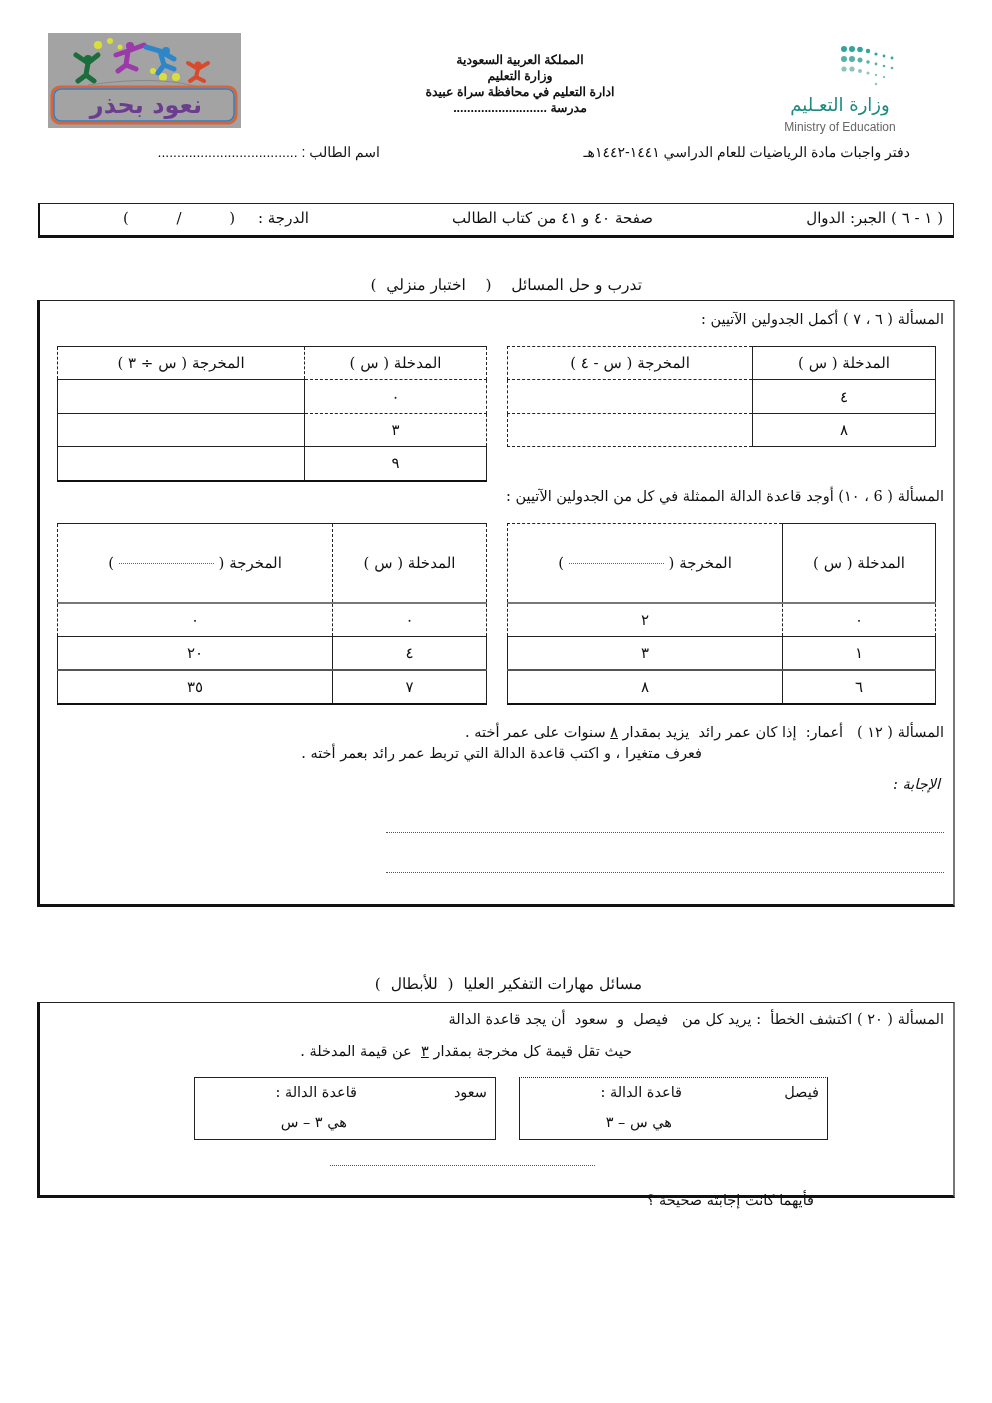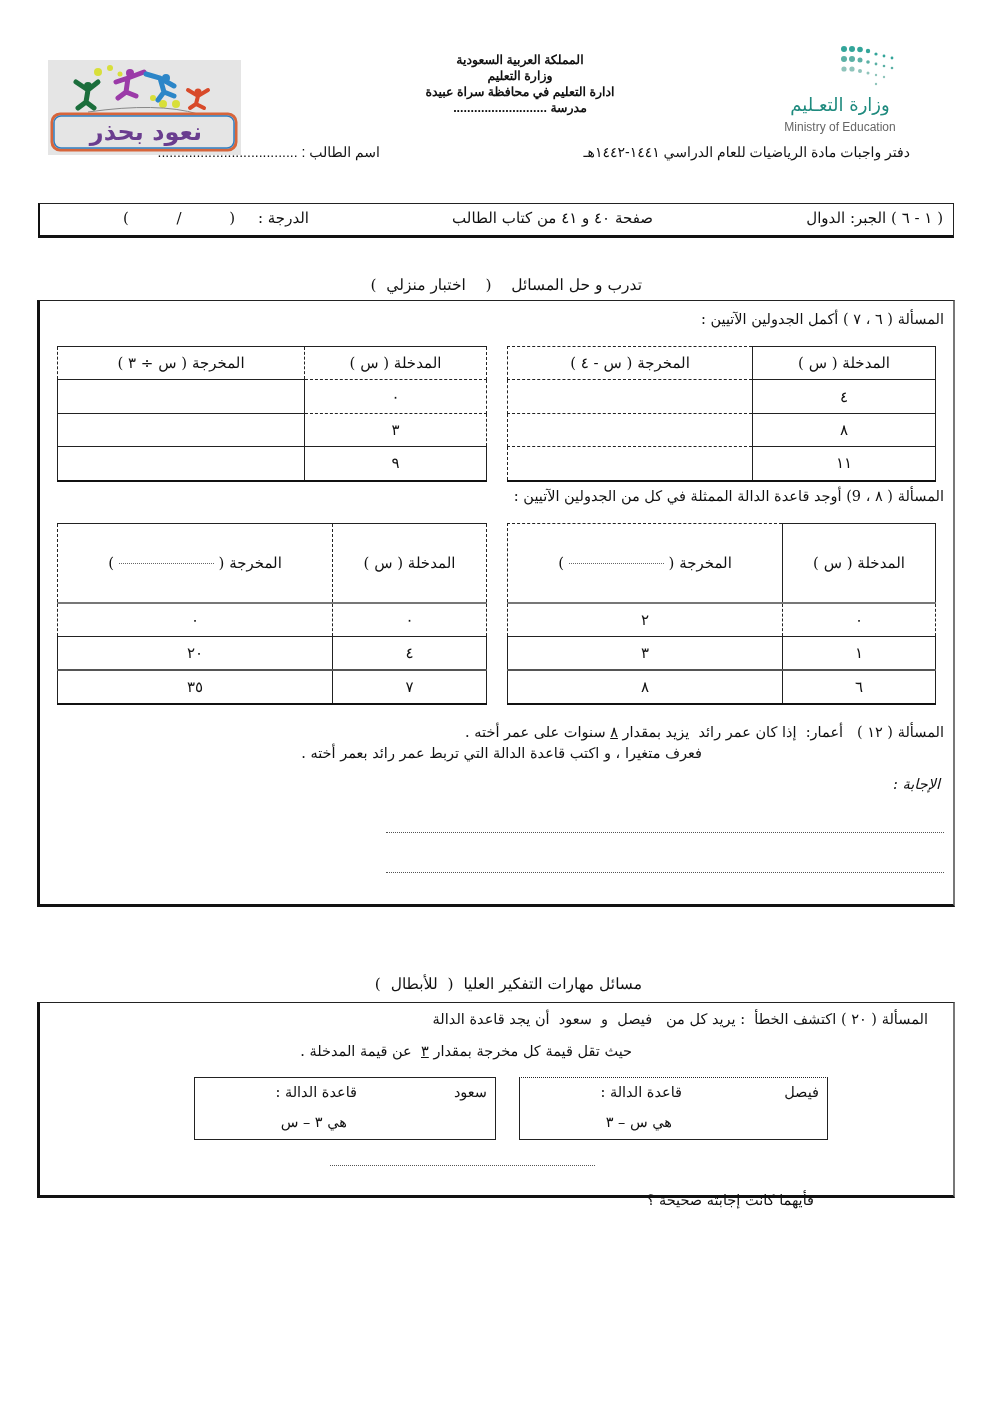--- a/index.html
+++ b/index.html
@@ -4,21 +4,21 @@
 <style>
   * { box-sizing: border-box; margin: 0; padding: 0; }
   html, body { width: 992px; height: 1403px; background: #ffffff; }
   body { position: relative; font-family: "DejaVu Serif", "Liberation Serif", serif; color: #111; overflow: hidden; }
   .abs { position: absolute; }
 
   
   .hdr-center { left: 380px; top: 52px; width: 280px; text-align: center; font-family: "Liberation Sans", sans-serif; font-weight: bold; font-size: 12.5px; line-height: 16px; direction: rtl; }
   .hdr-center div { white-space: nowrap; }
 
-  .logo-left { left: 48px; top: 60px; width: 193px; height: 95px; background: #e5e5e5; }
+  .logo-left { left: 48px; top: 33px; width: 193px; height: 95px; background: #a3a3a3; }
   .logo-right { left: 780px; top: 44px; width: 120px; height: 90px; }
 
   .notebook-title { top: 144px; left: 470px; width: 440px; text-align: right; font-family: "Liberation Sans", sans-serif; font-size: 14px; direction: rtl; white-space: nowrap; }
   .student-name { top: 144px; left: 120px; width: 260px; text-align: right; font-family: "Liberation Sans", sans-serif; font-size: 14px; direction: rtl; white-space: nowrap; }
 
   
   .lesson-bar { left: 38px; top: 203px; width: 916px; height: 35px; border: 1px solid #222; border-bottom: 3px solid #111; border-left: 2px solid #111; }
   .lesson-bar span { position: absolute; top: 5px; font-size: 15px; white-space: nowrap; direction: rtl; }
 
   .section-title { font-size: 15.5px; direction: rtl; white-space: nowrap; }
@@ -135,24 +135,20 @@
     <td style="border-top-style:dashed;">المخرجة ( س  -  ٤ )</td>
   </tr>
   <tr style="height:34px;">
     <td class="solid">٤</td>
     <td></td>
   </tr>
   <tr style="height:33px;">
     <td class="solid">٨</td>
     <td></td>
   </tr>
-  <tr style="height:34px;">
-    <td class="solid" style="border-bottom:2px solid #111;">١١</td>
-    <td style="border-bottom:2px solid #111;"></td>
-  </tr>
 </tbody>
   </table>
 
 <table class="grid" style="left:57px; top:346px; width:430px;">
   <tbody>
       <tr style="height:33px;">
     <td style="width:182px; border-top-style:solid;">المدخلة ( س )</td>
     <td style="border-top-style:solid;">المخرجة ( س  ÷  ٣ )</td>
   </tr>
   <tr style="height:34px;">
@@ -163,21 +159,21 @@
     <td>٣</td>
     <td class="solid"></td>
   </tr>
   <tr style="height:34px;">
     <td class="solid" style="border-bottom:2px solid #111;">٩</td>
     <td class="solid" style="border-bottom:2px solid #111;"></td>
   </tr>
 </tbody>
   </table>
 
-<div class="abs q-text" style="top:488px; right:48px;">المسألة ( ٨ ، 9)  أوجد قاعدة الدالة الممثلة في كل من الجدولين الآتيين :</div>
+<div class="abs q-text" style="top:488px; right:48px;">المسألة ( 6 ، ١٠)  أوجد قاعدة الدالة الممثلة في كل من الجدولين الآتيين :</div>
 
 <table class="grid" style="left:507px; top:523px; width:429px;">
   <tbody>
       <tr style="height:79px;">
     <td class="solid" style="width:153px;">المدخلة ( س )</td>
     <td style="border-top-style:dashed;">
       <span>المخرجة (</span>
       <span class="dots" style="width:95px;"></span>
       <span>)</span>
     </td>
@@ -225,21 +221,21 @@
 <div class="abs q-text" style="top:724px; right:48px; white-space:pre;"><span>المسألة ( ١٢ )   أعمار:  إذا كان عمر رائد  يزيد بمقدار </span><span class="under">٨</span><span> سنوات على عمر أخته .</span></div>
 <div class="abs q-text" style="top:745px; right:290px;">فعرف متغيرا  ،  و اكتب قاعدة الدالة التي تربط عمر رائد  بعمر أخته .</div>
 <div class="abs q-text" style="top:776px; right:52px; font-style:italic;">الإجابة :</div>
 <div class="ans-line" style="left:386px; top:832px; width:558px;"></div>
 <div class="ans-line" style="left:386px; top:872px; width:558px;"></div>
 
 <div class="abs section-title" style="top:975px; right:350px; white-space:pre;">مسائل مهارات التفكير العليا  (  للأبطال  )</div>
 
 <div class="abs box" style="left:37px; top:1002px; width:918px; height:196px;"></div>
 
-<div class="abs q-text" style="top:1011px; right:64px; white-space:pre;">المسألة ( ٢٠ ) اكتشف الخطأ  : يريد كل من   فيصل  و  سعود  أن يجد قاعدة الدالة</div>
+<div class="abs q-text" style="top:1011px; right:48px; white-space:pre;">المسألة ( ٢٠ ) اكتشف الخطأ  : يريد كل من   فيصل  و  سعود  أن يجد قاعدة الدالة</div>
 <div class="abs q-text" style="top:1043px; right:360px; white-space:pre;"><span>حيث تقل قيمة كل مخرجة بمقدار </span><span class="under">٣</span><span>  عن قيمة المدخلة .</span></div>
 
 <div class="rule-box" style="left:519px; top:1077px; width:309px; height:63px; border-top-style:dotted;">
   <span style="right:8px; top:6px;">فيصل</span>
   <span style="right:145px; top:6px;">قاعدة الدالة :</span>
   <span style="right:155px; top:36px;">هي  س – ٣</span>
 </div>
 
 <div class="rule-box" style="left:194px; top:1077px; width:302px; height:63px;">
   <span style="right:8px; top:6px;">سعود</span>

